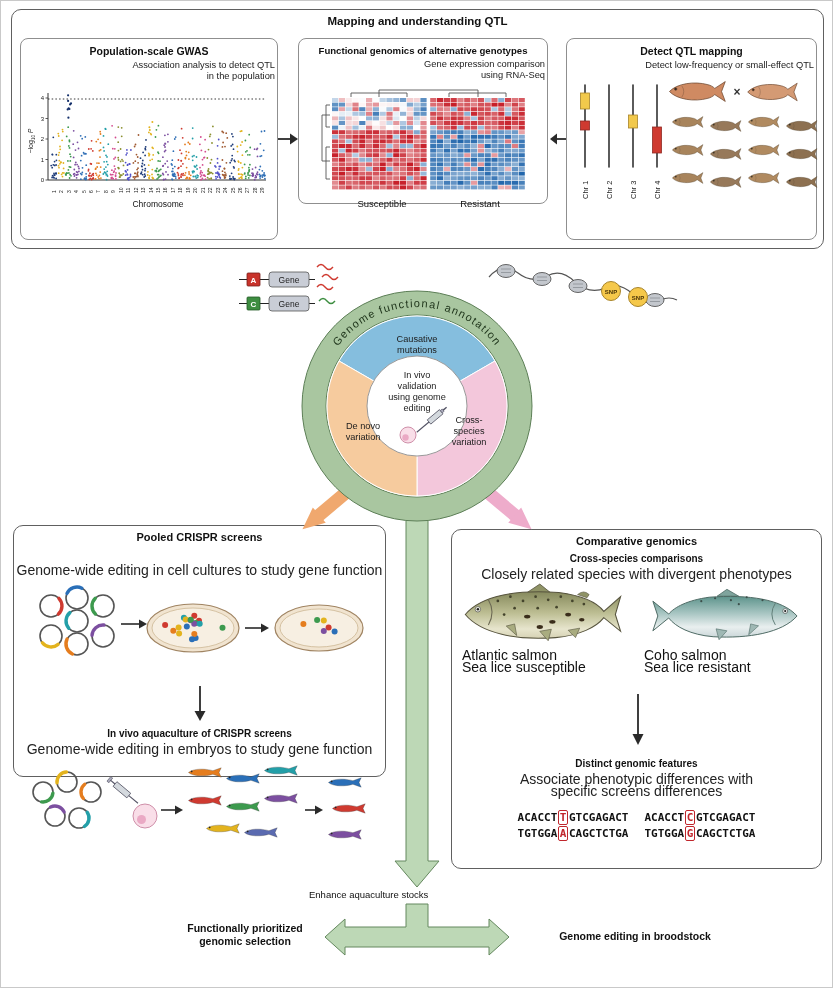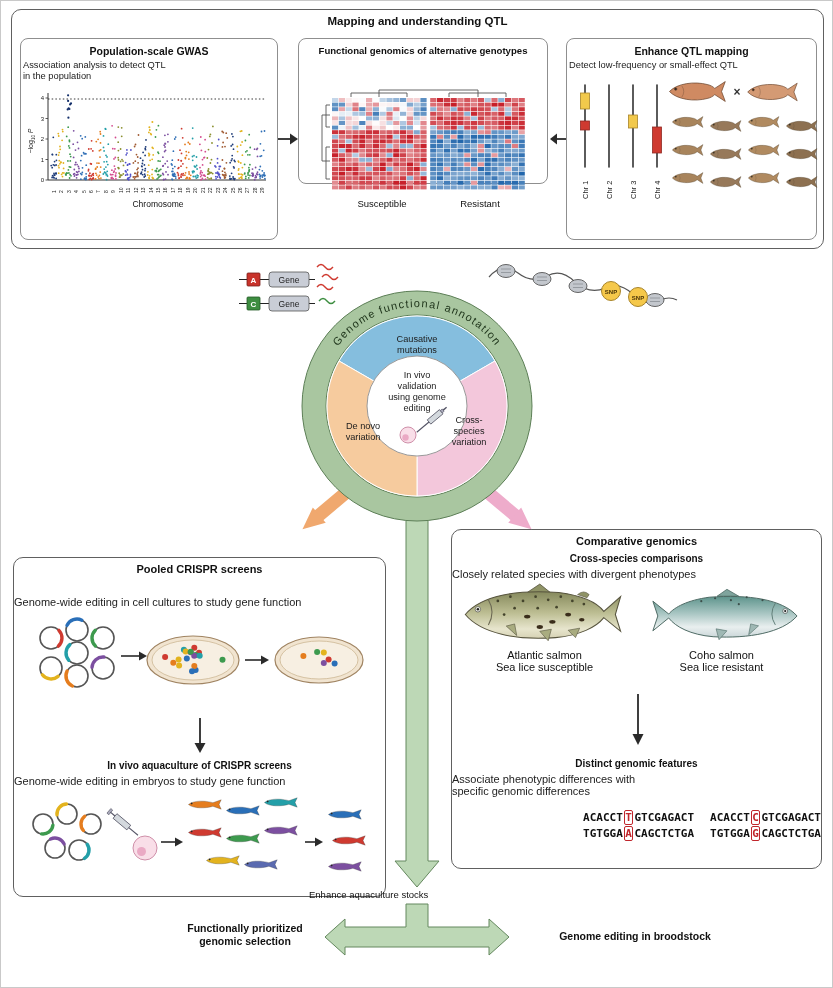--- a/index.html
+++ b/index.html
@@ -5,26 +5,26 @@
 *{margin:0;padding:0;box-sizing:border-box}
 html,body{background:#fff}
 body{font-family:"Liberation Sans",sans-serif;color:#111}
 .page{position:relative;width:833px;height:988px;background:#fff;border:1px solid #c9c9c9;overflow:hidden}
 .abs{position:absolute}
 .box{position:absolute;border:1.3px solid #606060;border-radius:10px;background:#fff;z-index:2}
 .panel{position:absolute;border:1px solid #8f8f8f;border-radius:8px;background:#fff}
 .sec-title{position:absolute;left:0;right:0;top:5px;text-align:center;font-weight:bold;font-size:11.5px}
 .p-title{position:absolute;left:2px;right:2px;top:6px;text-align:center;font-weight:bold;font-size:10.5px}
 .p-title.small{font-size:9.6px}
-.p-sub{position:absolute;left:2px;right:2px;text-align:left;font-size:9.3px;line-height:11px;color:#222}
+.p-sub{position:absolute;left:2px;right:2px;text-align:right;font-size:9.3px;line-height:11px;color:#222}
 .c-title{position:absolute;left:0;right:0;text-align:center;font-weight:bold}
 .f11{font-size:11px}.f10{font-size:10px}
-.c-desc{position:absolute;left:0;right:0;text-align:left;font-size:11px;color:#222;line-height:11.5px}
-.fish-label{position:absolute;text-align:center;font-size:11px;line-height:11.5px}
-.seq-row{position:absolute;left:0;right:0;display:flex;justify-content:flex-end;gap:16px}
+.c-desc{position:absolute;left:0;right:0;text-align:center;font-size:14px;color:#222;line-height:11.5px}
+.fish-label{position:absolute;text-align:left;font-size:14px;line-height:11.5px}
+.seq-row{position:absolute;left:0;right:0;display:flex;justify-content:center;gap:16px}
 .seq{font-family:"DejaVu Sans Mono",monospace;font-weight:bold;font-size:11px;line-height:16px;text-align:center}
 .seq .hl{color:#c0262c;border:1.2px solid #c0262c;border-radius:2px;padding:0 .5px;margin:0 1px}
 .outcome{position:absolute;font-weight:bold;font-size:10.5px;text-align:center;line-height:13px;z-index:6}
 .enhance{position:absolute;font-size:9.5px;z-index:6}
 .overlay{position:absolute;left:0;top:0;pointer-events:none;z-index:4}
 svg{display:block}
 svg text{font-family:"Liberation Sans",sans-serif}
 .mtick{font-size:6px;fill:#222;text-anchor:end}
 .mxt{font-size:5px;fill:#222;text-anchor:start}
 .myl{font-size:7px;fill:#222;text-anchor:middle}
@@ -761,22 +761,23 @@
           <circle cx="237.5" cy="46.5" r="0.9" fill="#2f6fb6"></circle>
           <text x="240.3" y="108" class="mxt" transform="rotate(-90 240.3 108)">29</text>
         </svg>
     </div>
 
     <svg class="abs" style="left:266px;top:120px" width="20" height="18">
         <line x1="0" y1="9" x2="13" y2="9" stroke="#2a2a2a" stroke-width="1.8"></line>
         <polygon points="12,3.5 20,9 12,14.5" fill="#2a2a2a"></polygon>
       </svg>
 
-    <div class="panel" style="left:286px;top:28px;width:250px;height:146px">
+    <div class="panel" style="left:286px;top:28px;width:250px;height:166px">
       <div class="p-title small">Functional genomics of alternative genotypes</div>
+      <div class="p-sub" style="top:20px"><span>Gene expression comparison</span><br><span>using RNA-Seq</span></div>
       <svg id="heatmap-svg" class="abs" style="left:19px;top:46px" width="212" height="132">
         <path class="dnd" d="M61,12 V5 H160 V12"></path>
           <path class="dnd" d="M33,12 V8 H89 V12"></path>
           <path class="dnd" d="M131,12 V8 H188 V12"></path>
         <path class="dnd" d="M12,30 H4 V76 H12"></path>
           <path class="dnd" d="M12,20 H8 V42 H12"></path>
           <path class="dnd" d="M12,62 H8 V94 H12"></path>
         <text class="hlbl" x="64" y="122">Susceptible</text>
         <text class="hlbl" x="162" y="122">Resistant</text>
       <rect x="14.0" y="13.0" width="6.2" height="4.0" fill="rgb(195,214,233)"></rect>
@@ -1341,21 +1342,21 @@
           <rect x="200.6" y="100.4" width="6.2" height="4.0" fill="rgb(114,158,202)"></rect>
         </svg>
     </div>
 
     <svg class="abs" style="left:538px;top:120px" width="18" height="18">
         <line x1="18" y1="9" x2="6" y2="9" stroke="#2a2a2a" stroke-width="1.8"></line>
         <polygon points="7,3.5 0,9 7,14.5" fill="#2a2a2a"></polygon>
       </svg>
 
     <div class="panel" style="left:554px;top:28px;width:251px;height:202px">
-      <div class="p-title">Enhance QTL mapping</div>
+      <div class="p-title">Detect QTL mapping</div>
       <div class="p-sub" style="top:21px">Detect low-frequency or small-effect QTL</div>
       <svg class="abs" style="left:6px;top:40px" width="94" height="152" id="family-chr">
         <line x1="12" y1="6" x2="12" y2="88" stroke="#333" stroke-width="1.6" stroke-linecap="round"></line>
         <line x1="36" y1="6" x2="36" y2="88" stroke="#333" stroke-width="1.6" stroke-linecap="round"></line>
         <line x1="60" y1="6" x2="60" y2="88" stroke="#333" stroke-width="1.6" stroke-linecap="round"></line>
         <line x1="84" y1="6" x2="84" y2="88" stroke="#333" stroke-width="1.6" stroke-linecap="round"></line>
         <rect x="7.5" y="14" width="9" height="16" fill="#f2c94c" stroke="#a8842a" stroke-width=".8"></rect>
         <rect x="7.5" y="42" width="9" height="9" fill="#cf3a30" stroke="#8f2a24" stroke-width=".8"></rect>
         <rect x="55.5" y="36" width="9" height="13" fill="#f2c94c" stroke="#a8842a" stroke-width=".8"></rect>
         <rect x="79.5" y="48" width="9" height="26" fill="#cf3a30" stroke="#8f2a24" stroke-width=".8"></rect>
@@ -1481,21 +1482,21 @@
           <line x1="-5" y1="-2" x2="5" y2="-2" stroke="#8a8f96" stroke-width=".8"></line>
           <line x1="-5" y1="1.5" x2="5" y2="1.5" stroke="#8a8f96" stroke-width=".8"></line>
         </g>
       <circle cx="610" cy="290" r="9.5" fill="#f5c84a" stroke="#a8842a"></circle>
       <text class="snptxt" x="610" y="292.5">SNP</text>
       <circle cx="637" cy="296" r="9.5" fill="#f5c84a" stroke="#a8842a"></circle>
       <text class="snptxt" x="637" y="298.5">SNP</text>
     </g>
   </svg>
 
-  <section class="box" style="left:12px;top:556px;width:373px;height:340px">
+  <section class="box" style="left:12px;top:524px;width:373px;height:252px">
     <div class="c-title f11" style="top:5px">Pooled CRISPR screens</div>
     <div class="c-desc" style="top:39px">Genome-wide editing in cell cultures to study gene function</div>
     <svg id="invitro-svg" class="abs" style="left:7px;top:54px" width="357" height="100">
         <circle cx="30" cy="26" r="11" fill="none" stroke="#555" stroke-width="1.6"></circle>
         <path d="M37.9,18.4 A11,11 0 0 1 37.4,34.1" fill="none" stroke="#cf3a30" stroke-width="3.4" stroke-linecap="round"></path>
         <circle cx="56" cy="18" r="11" fill="none" stroke="#555" stroke-width="1.6"></circle>
         <path d="M46.0,13.4 A11,11 0 0 1 60.9,8.2" fill="none" stroke="#2a6fb8" stroke-width="3.4" stroke-linecap="round"></path>
         <circle cx="82" cy="26" r="11" fill="none" stroke="#555" stroke-width="1.6"></circle>
         <path d="M74.4,34.0 A11,11 0 0 1 74.3,18.2" fill="none" stroke="#3d9a4e" stroke-width="3.4" stroke-linecap="round"></path>
         <circle cx="30" cy="56" r="11" fill="none" stroke="#555" stroke-width="1.6"></circle>
@@ -1658,21 +1659,21 @@
 
     <div class="fish-label" style="left:10px;top:120px;width:165px"><span>Atlantic salmon</span><br><span>Sea lice susceptible</span></div>
     <div class="fish-label" style="left:192px;top:120px;width:155px"><span>Coho salmon</span><br><span>Sea lice resistant</span></div>
 
     <svg class="abs" style="left:178px;top:164px" width="16" height="52">
         <line x1="8" y1="0" x2="8" y2="41" stroke="#2a2a2a" stroke-width="1.8"></line>
         <polygon points="2.5,40 13.5,40 8,51" fill="#2a2a2a"></polygon>
       </svg>
 
     <div class="c-title f10" style="top:228px">Distinct genomic features</div>
-    <div class="c-desc" style="top:244px"><span>Associate phenotypic differences with</span><br><span>specific genomic differences</span></div>
+    <div class="c-desc" style="top:244px"><span>Associate phenotypic differences with</span><br><span>specific screens differences</span></div>
 
     <div class="seq-row" style="top:280px">
       <div class="seq">
         <div><span>ACACCT</span><span class="hl">T</span><span>GTCGAGACT</span></div>
         <div><span>TGTGGA</span><span class="hl">A</span><span>CAGCTCTGA</span></div>
       </div>
       <div class="seq">
         <div><span>ACACCT</span><span class="hl">C</span><span>GTCGAGACT</span></div>
         <div><span>TGTGGA</span><span class="hl">G</span><span>CAGCTCTGA</span></div>
       </div>

